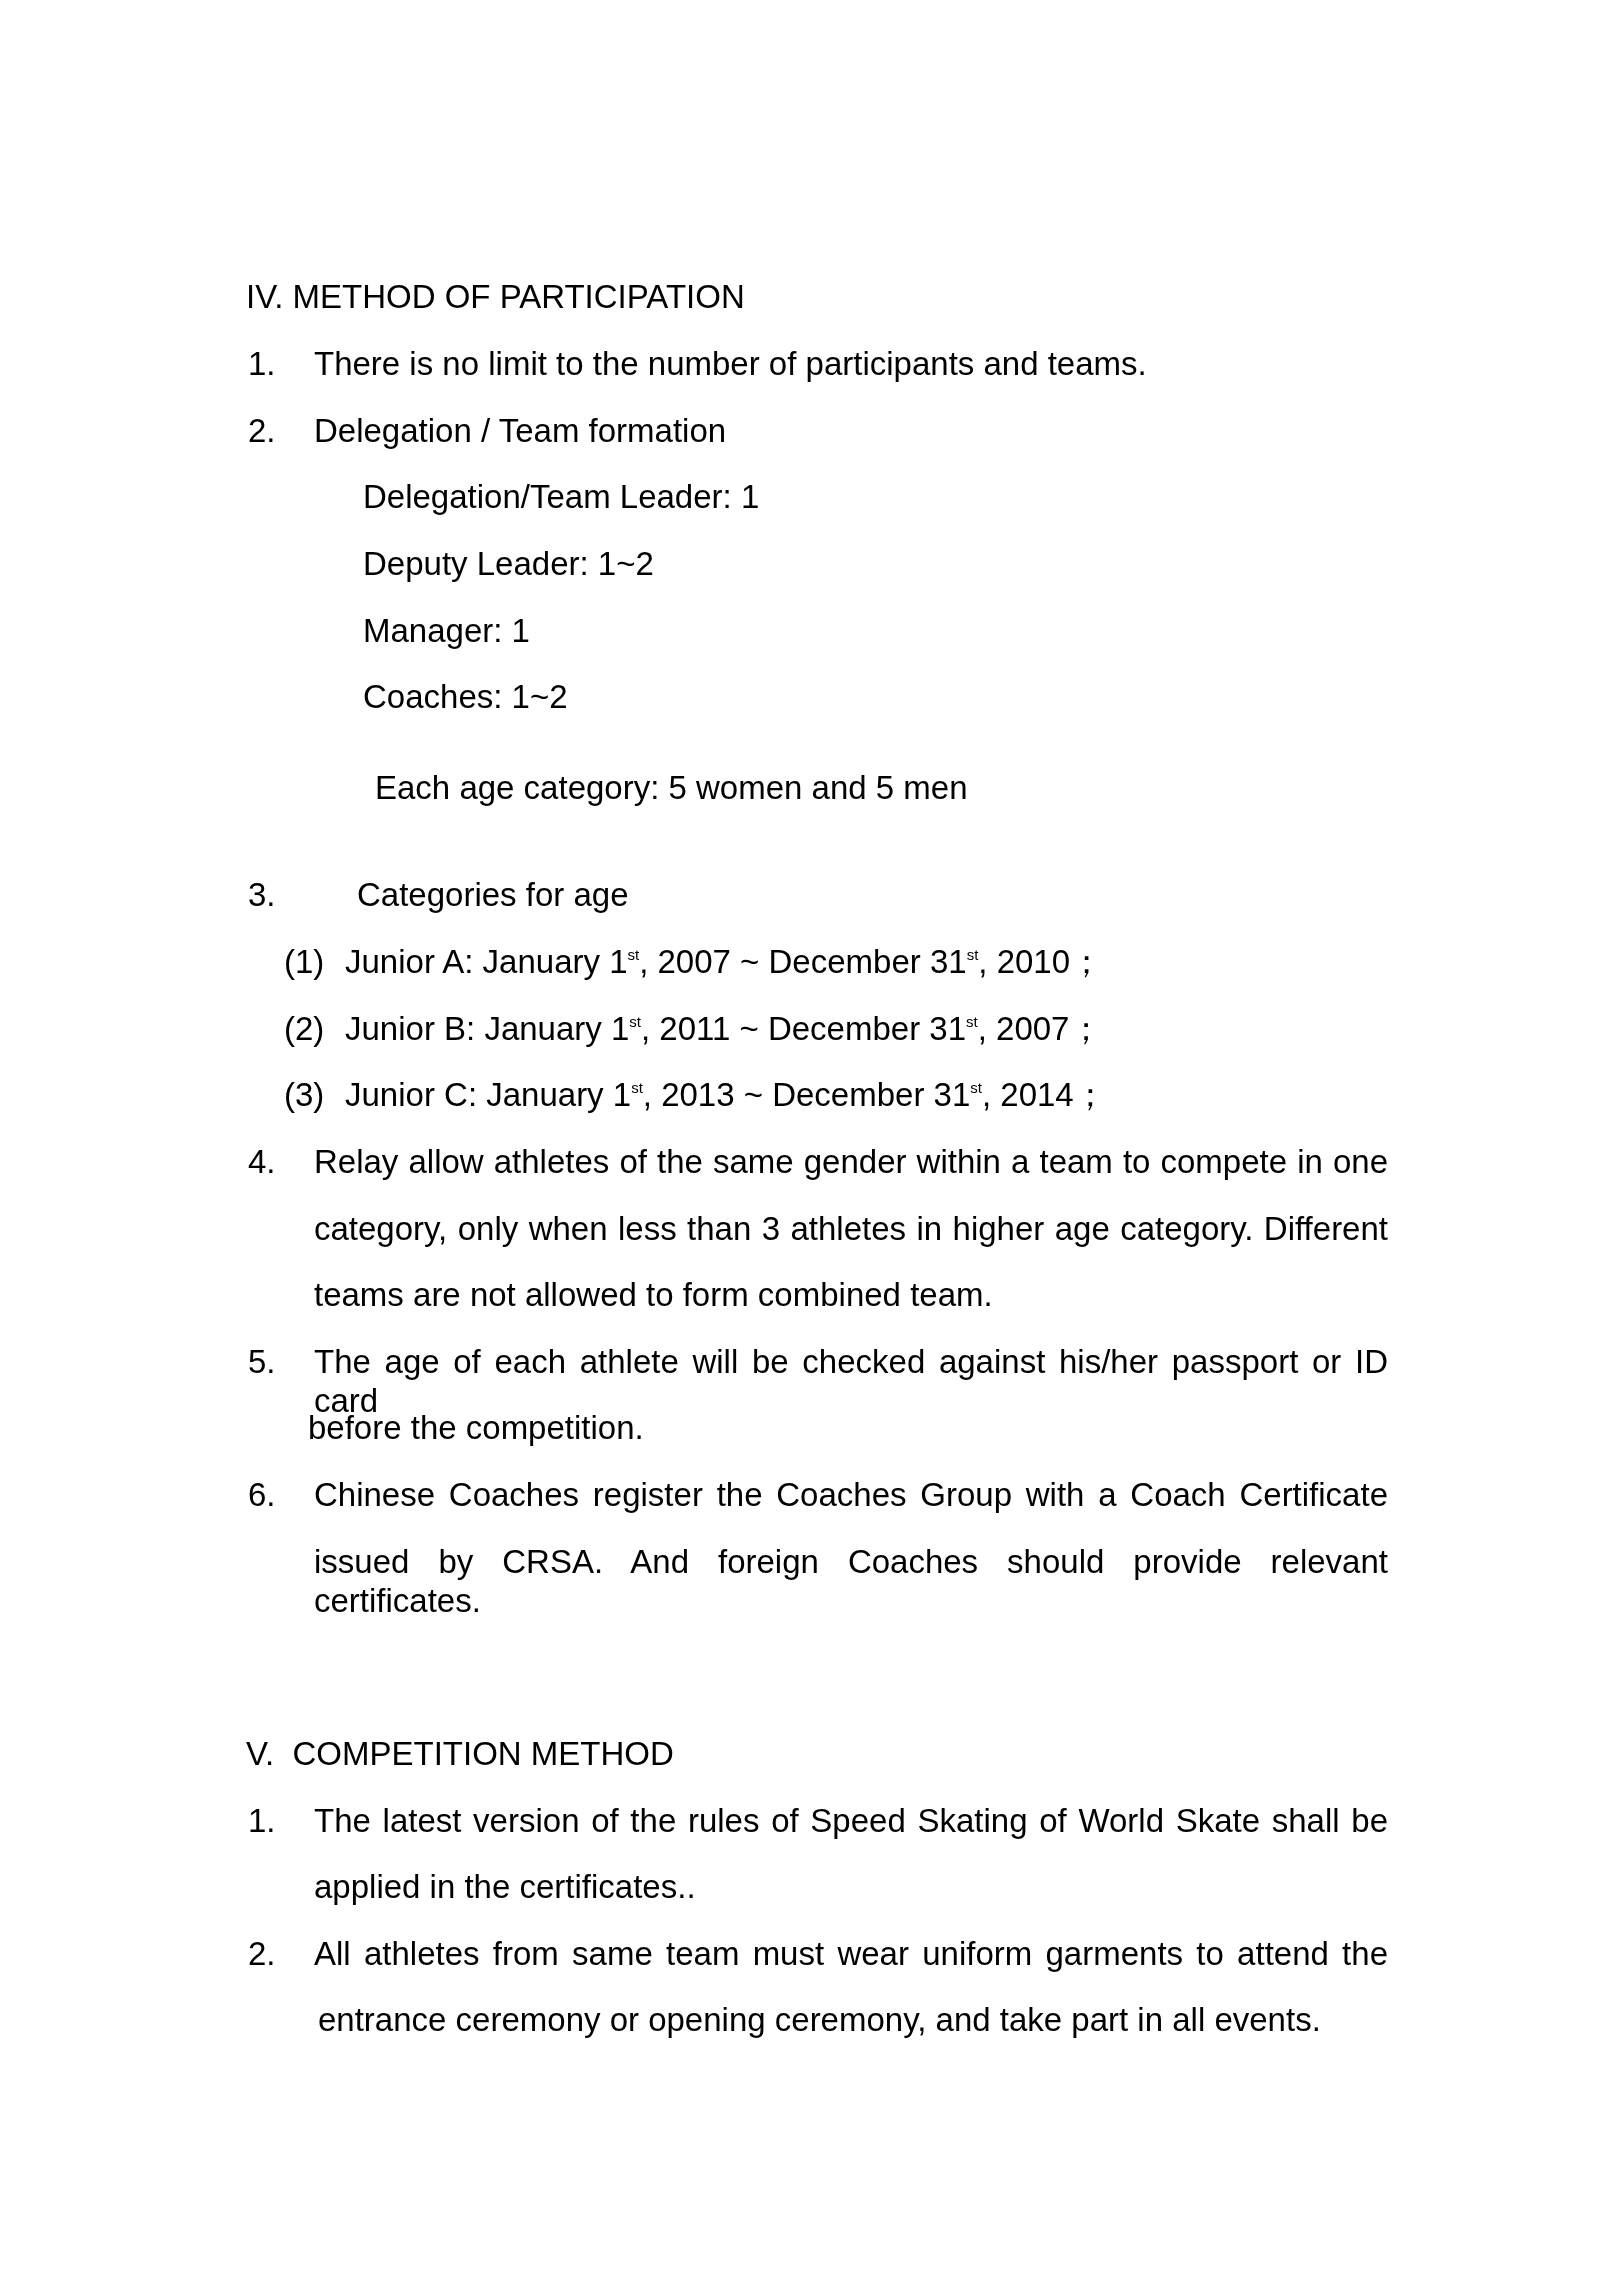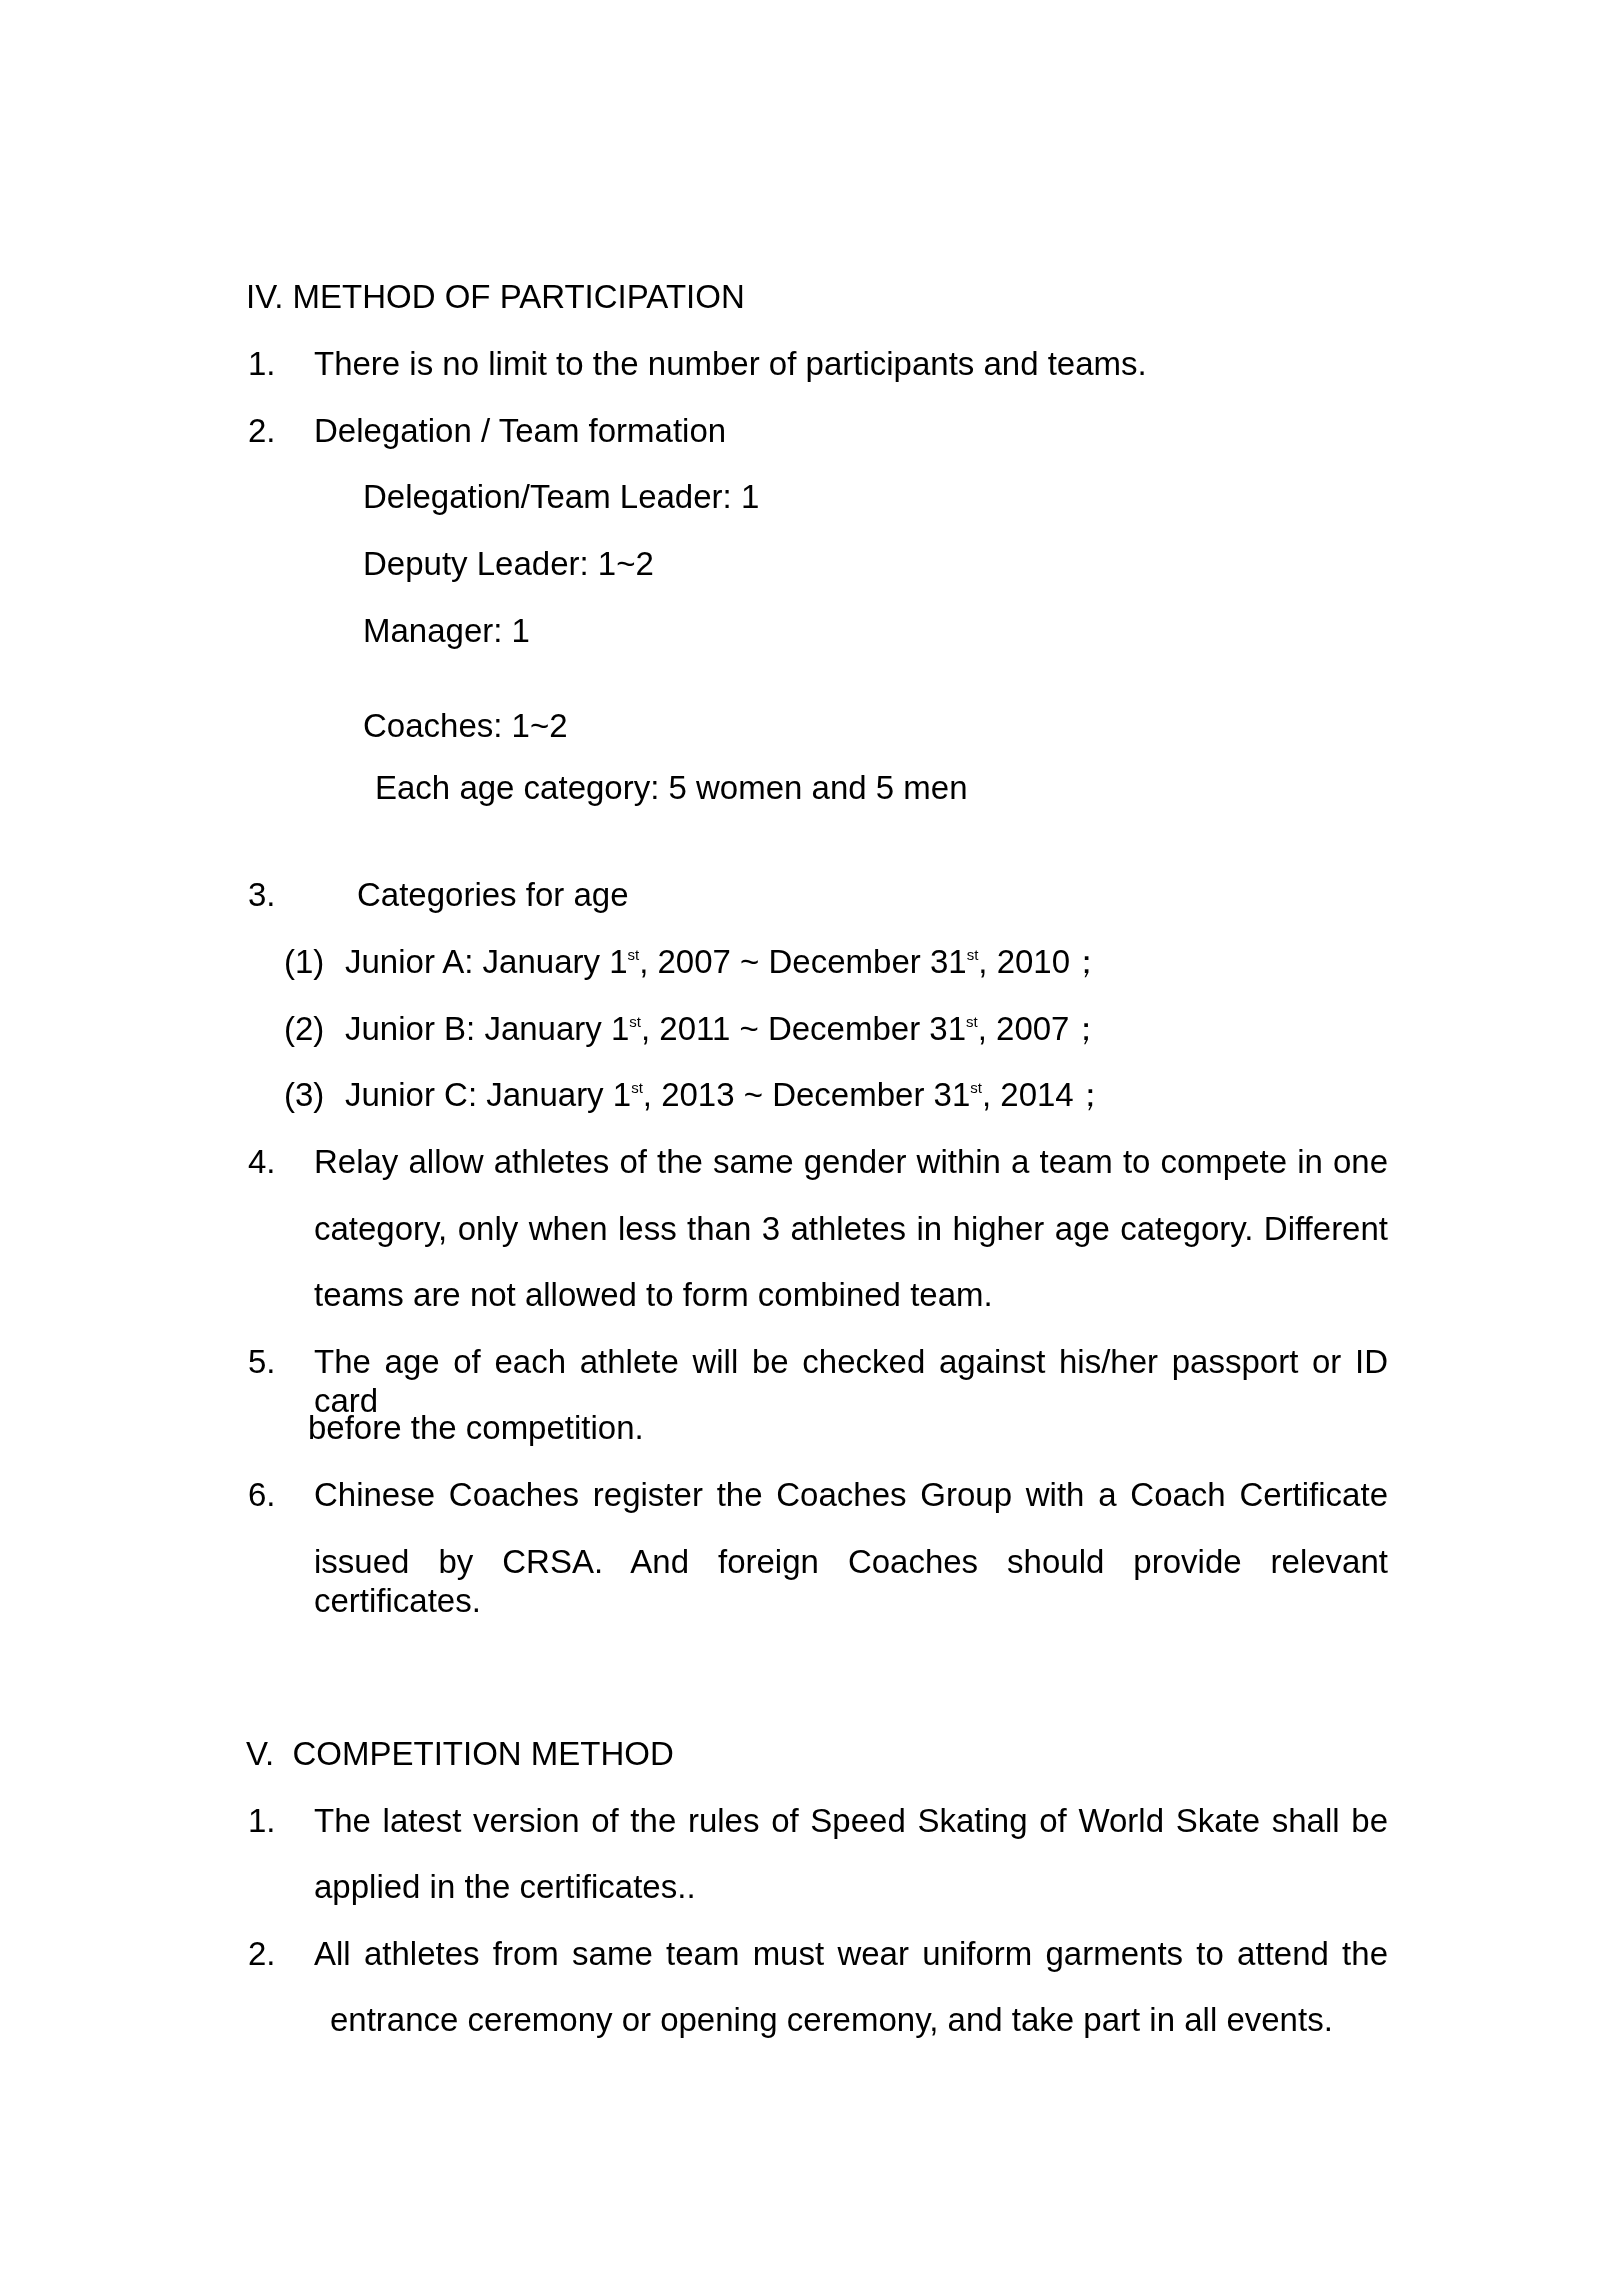--- a/index.html
+++ b/index.html
@@ -16,21 +16,21 @@
 
 <div class="ln" style="left:248px; top:344px;">1.</div>
 <div class="ln" style="left:314px; top:344px;">There is no limit to the number of participants and teams.</div>
 
 <div class="ln" style="left:248px; top:411px;">2.</div>
 <div class="ln" style="left:314px; top:411px;">Delegation / Team formation</div>
 
 <div class="ln" style="left:363px; top:477px;">Delegation/Team Leader: 1</div>
 <div class="ln" style="left:363px; top:544px;">Deputy Leader: 1~2</div>
 <div class="ln" style="left:363px; top:611px;">Manager: 1</div>
-<div class="ln" style="left:363px; top:677px;margin-top:29px;">Coaches: 1~2</div>
+<div class="ln" style="left:363px; top:677px;">Coaches: 1~2</div>
 <div class="ln" style="left:363px; top:768px;margin-left:12px;">Each age category: 5 women and 5 men</div>
 
 <div class="ln" style="left:248px; top:875px;">3.</div>
 <div class="ln" style="left:314px; top:875px;margin-left:43px;">Categories for age</div>
 
 <div class="ln" style="left:284px; top:942px;">(1)</div>
 <div class="ln" style="left:345px; top:942px;"><span>Junior A: January 1</span><sup>st</sup><span>, 2007 ~ December 31</span><sup>st</sup><span>, 2010；</span></div>
 
 <div class="ln" style="left:284px; top:1009px;">(2)</div>
 <div class="ln" style="left:345px; top:1009px;"><span>Junior B: January 1</span><sup>st</sup><span>, 2011 ~ December 31</span><sup>st</sup><span>, 2007；</span></div>
@@ -52,14 +52,14 @@
 <div class="ln just" style="left:314px; top:1542px;">issued by CRSA. And foreign Coaches should provide relevant certificates.</div>
 
 <div class="ln" style="left:246px; top:1734px; white-space:pre;">V.  COMPETITION METHOD</div>
 
 <div class="ln" style="left:248px; top:1801px;">1.</div>
 <div class="ln just" style="left:314px; top:1801px;">The latest version of the rules of Speed Skating of World Skate shall be</div>
 <div class="ln" style="left:314px; top:1867px;">applied in the certificates..</div>
 
 <div class="ln" style="left:248px; top:1934px;">2.</div>
 <div class="ln just" style="left:314px; top:1934px;">All athletes from same team must wear uniform garments to attend the</div>
-<div class="ln" style="left:330px; top:2000px;">entrance ceremony or opening ceremony, and take part in all events.</div>
+<div class="ln" style="left:318px; top:2000px;">entrance ceremony or opening ceremony, and take part in all events.</div>
 
 
 </body></html>

